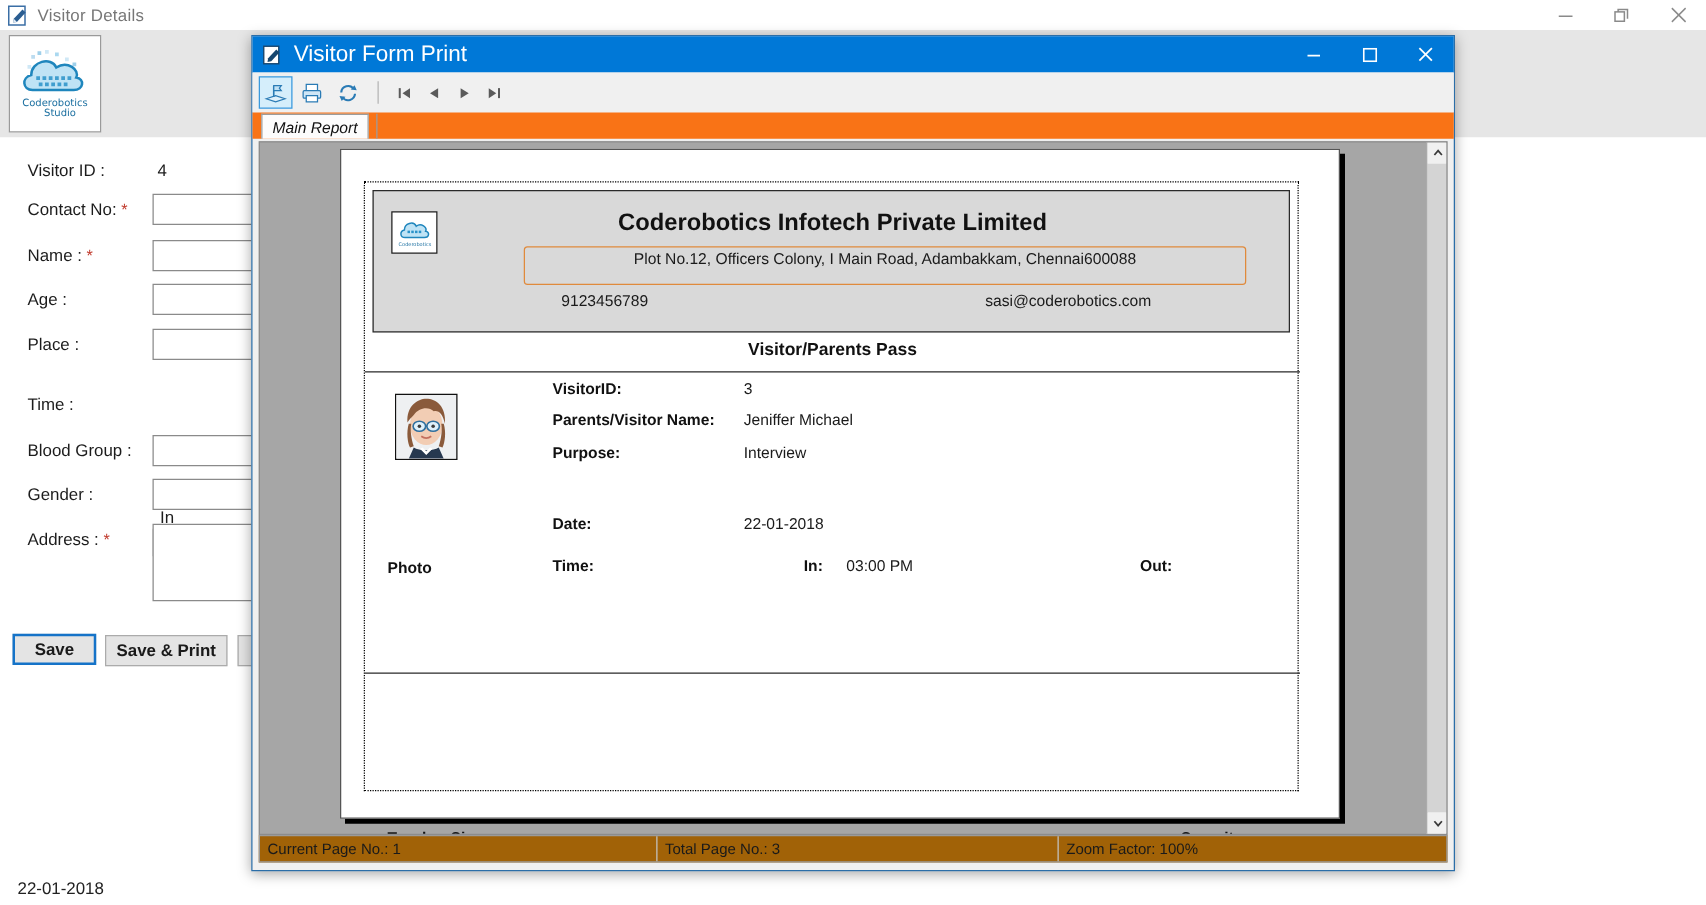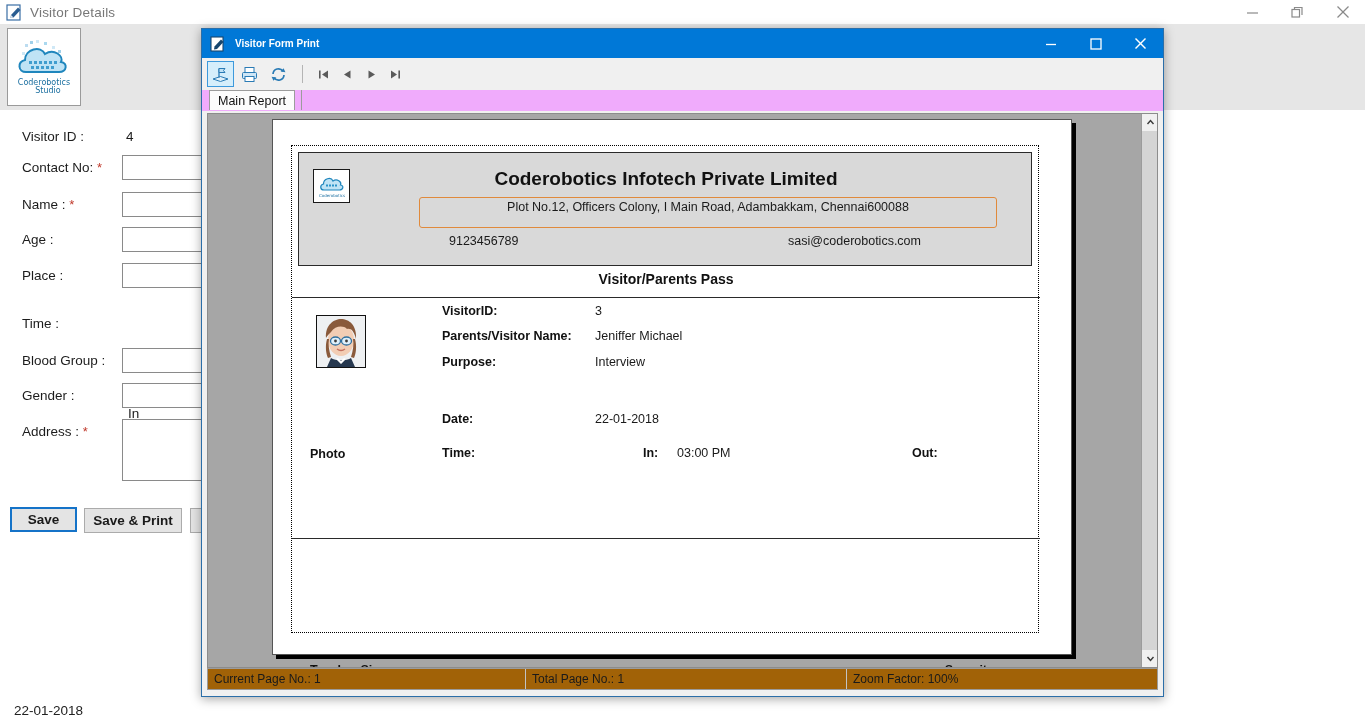--- a/index.html
+++ b/index.html
@@ -107,42 +107,42 @@
     position:absolute; left:201px; top:28px; width:963px; height:669px;
     background:#f0f0f0;
     border:1px solid #2b6ea8;
     box-shadow: 0 2px 10px rgba(0,0,0,.35);
   }
   .dlg-titlebar {
     height:29px; background:#0078d7; display:flex; align-items:center;
     position:relative;
   }
   .dlg-title-icon { width:16px;height:16px; margin-left:8px; margin-right:9px; position:relative; flex:none;}
-  .dlg-title-text { font-size:10px; font-weight:bold; color:#ffffff; }
+  .dlg-title-text { font-size:18px; font-weight:normal; color:#ffffff; }
   .dlg-win-buttons { position:absolute; right:0; top:0; height:29px; display:flex; }
   .dlg-win-btn {
     width:45px; height:29px; display:flex; align-items:center; justify-content:center;
     color:#ffffff;
   }
 
   .dlg-toolbar {
     height:32px; background:#f0f0f0; display:flex; align-items:center;
     padding-left:5px; position:relative;
   }
   .tb-btn {
     width:27px;height:26px; display:flex;align-items:center;justify-content:center;
     margin-right:2px; border:1px solid transparent;
   }
   .tb-btn.active { border:1px solid #3c99dc; background:#d5eefb; }
   .tb-sep { width:1px; height:18px; background:#b4b4b4; margin:0 8px; }
   .tb-nav { width:24px;height:24px; display:flex;align-items:center;justify-content:center; }
 
   .dlg-tabs {
-    height:21px; background:#f0abfc; display:flex; 
-    padding-left:7px; position:relative;
+    height:21px; background:#f97316; display:flex; align-items:flex-end;
+    padding-left:7px; position:relative;font-style:italic;
   }
   .tab {
     height:20px; padding:0 8px; background:#fcfcfc;
     border:1px solid #9c9c9c; border-bottom:none;
     font-size:12.5px; color:#111; display:flex; align-items:center;
   }
   .tab-gap { width:6px; }
   .tab-stub { width:1px; height:20px; background:#9c9c9c; }
 
   .preview-area {
@@ -538,19 +538,19 @@
           <svg width="9" height="9" viewBox="0 0 9 9">
               <polyline points="1.5,3 4.5,6.5 7.5,3" fill="none" stroke="#3a3a3a" stroke-width="1.4"></polyline>
             </svg>
         </div>
       </div>
     </div>
 
     <div class="statusbar">
       <div class="sb-cell" style="width:317px;">Current Page No.: 1</div>
       <div class="sb-sep"></div>
-      <div class="sb-cell" style="width:320px;">Total Page No.: 1</div>
+      <div class="sb-cell" style="width:320px;">Total Page No.: 3</div>
       <div class="sb-sep"></div>
       <div class="sb-cell" style="flex:1;">Zoom Factor: 100%</div>
     </div>
 
   </div>
 </div>
 
 </body></html>

